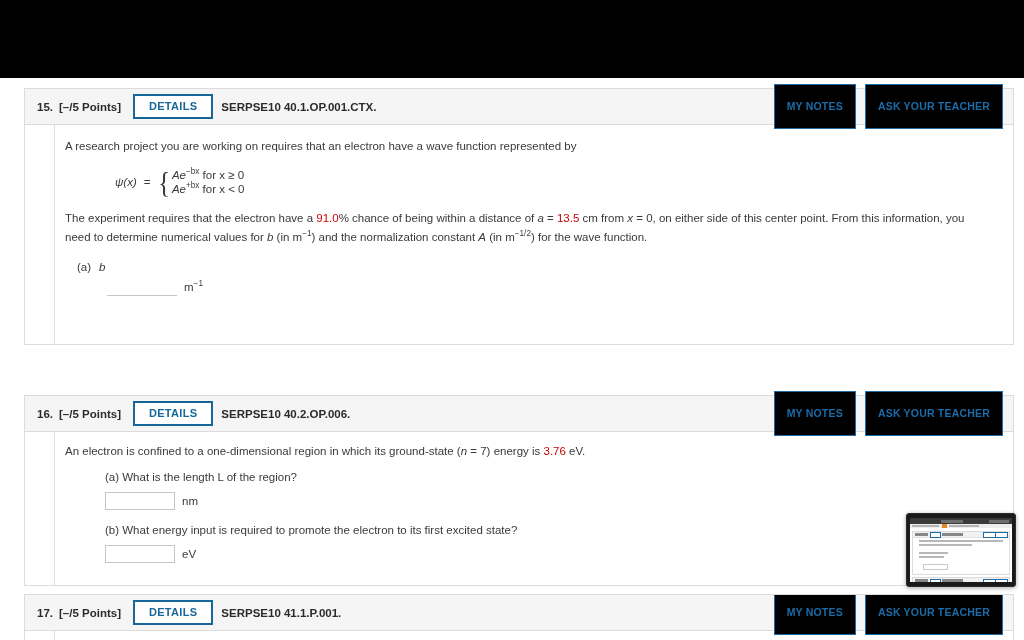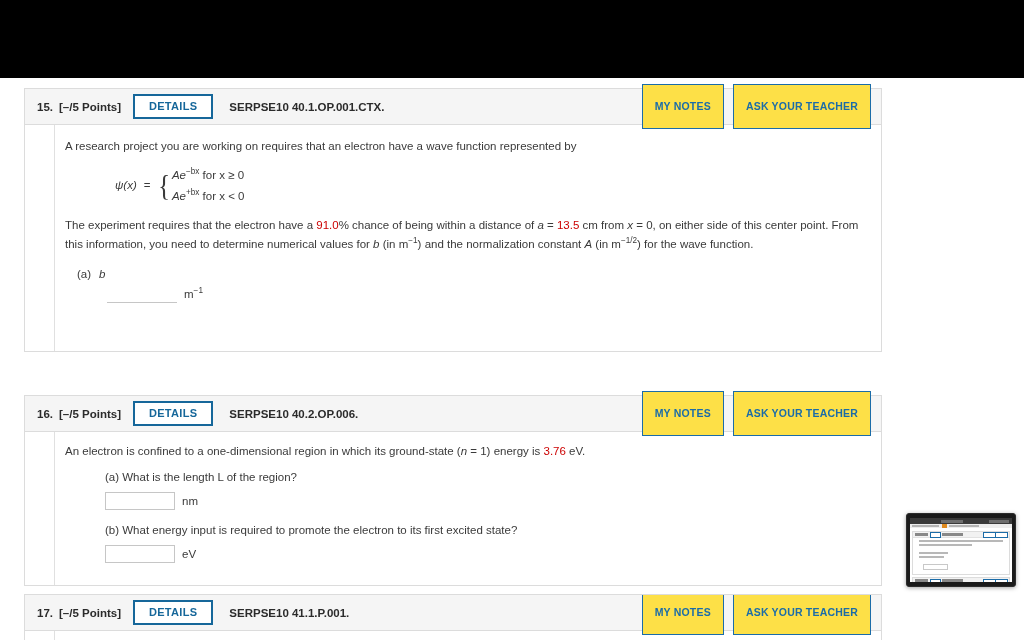--- a/index.html
+++ b/index.html
@@ -20,21 +20,21 @@
 
   .content-area {
     position: absolute; left: 0; top: 78px;
     width: 1024px; height: 562px;
     background: #ffffff;
   }
 
   
   .q-card {
     position: absolute;
-    left: 24px; width: 858px;
+    left: 24px; width: 990px;
     border: 1px solid #dcdcdc;
     background: #ffffff;
     box-sizing: border-box;
   }
   .q-header {
     display: flex; align-items: center;
     height: 36px;
     background: #f5f5f5;
     border-bottom: 1px solid #dcdcdc;
     padding: 0 10px 0 12px;
@@ -55,26 +55,26 @@
     font-size: 11px; font-weight: bold;
     letter-spacing: .3px;
     padding: 5px 14px;
     line-height: 1;
     cursor: pointer;
     font-family: "Liberation Sans", sans-serif;
     white-space: nowrap;
   }
   .q-code {
     font-size: 11.5px; font-weight: bold; color: #2b2b2b;
-    margin-left: 16px; white-space: nowrap; text-align: right;
+    margin-left: 8px; white-space: nowrap; text-align: right;
   }
   .hdr-spacer { flex: 1 1 auto; }
   .btn-link {
     border: 1.5px solid #1b6ca8;
-    background: #fde047;
+    background: #000000;
     color: #1b6ca8;
     font-size: 10.5px; font-weight: bold;
     letter-spacing: .2px;
     padding: 16px 12px;
     line-height: 1;
     margin-left: 9px;
     cursor: pointer;
     font-family: "Liberation Sans", sans-serif;
     white-space: nowrap;
   }
@@ -108,21 +108,21 @@
     display: flex; align-items: center;
     font-size: 11.5px; color: #3a3a3a;
   }
   .formula .lhs { font-style: italic; margin-right: 7px; }
   .formula .eq { margin-right: 6px; }
   .brace {
     font-size: 30px; line-height: 0.82; color: #3a3a3a;
     font-family: "Liberation Serif", serif;
     margin-right: 1px; transform: scaleX(0.85);
   }
-  .cases { display: flex; flex-direction: column; gap: 9px; }
+  .cases { display: flex; flex-direction: column; gap: 2px; }
   .case-row { white-space: nowrap; font-size: 11.5px; }
 
   
   .part {
     margin: 14px 0 0 0;
     font-size: 11.5px; color: #3a3a3a;
   }
   .part-label { margin-left: 12px; }
   .part-label .lbl { display: inline-block; width: 22px; }
   .answer-row {
@@ -244,21 +244,21 @@
         <button class="btn-details">DETAILS</button>
         <span class="q-code">SERPSE10 40.2.OP.006.</span>
         <span class="hdr-spacer"></span>
         <button class="btn-link">MY NOTES</button>
         <button class="btn-link">ASK YOUR TEACHER</button>
       </div>
 
       <div class="q-body" style="padding-top:10px;padding-bottom:22px;">
         <div class="q-inner">
 
-          <p class="ptext"><span>An electron is confined to a one-dimensional region in which its ground-state (</span><span class="ital">n</span><span> = 1) energy is </span><span class="hl">3.76</span><span> eV.</span></p>
+          <p class="ptext"><span>An electron is confined to a one-dimensional region in which its ground-state (</span><span class="ital">n</span><span> = 7) energy is </span><span class="hl">3.76</span><span> eV.</span></p>
 
           <div class="sub-part"><span>(a)</span> <span>What is the length L of the region?</span></div>
           <div class="sub-answer">
             <input class="ans-box" type="text" value="" style="">
             <span class="unit">nm</span>
           </div>
 
           <div class="sub-part" style="margin-top:14px;"><span>(b)</span> <span>What energy input is required to promote the electron to its first excited state?</span></div>
           <div class="sub-answer">
             <input class="ans-box" type="text" value="" style="">

